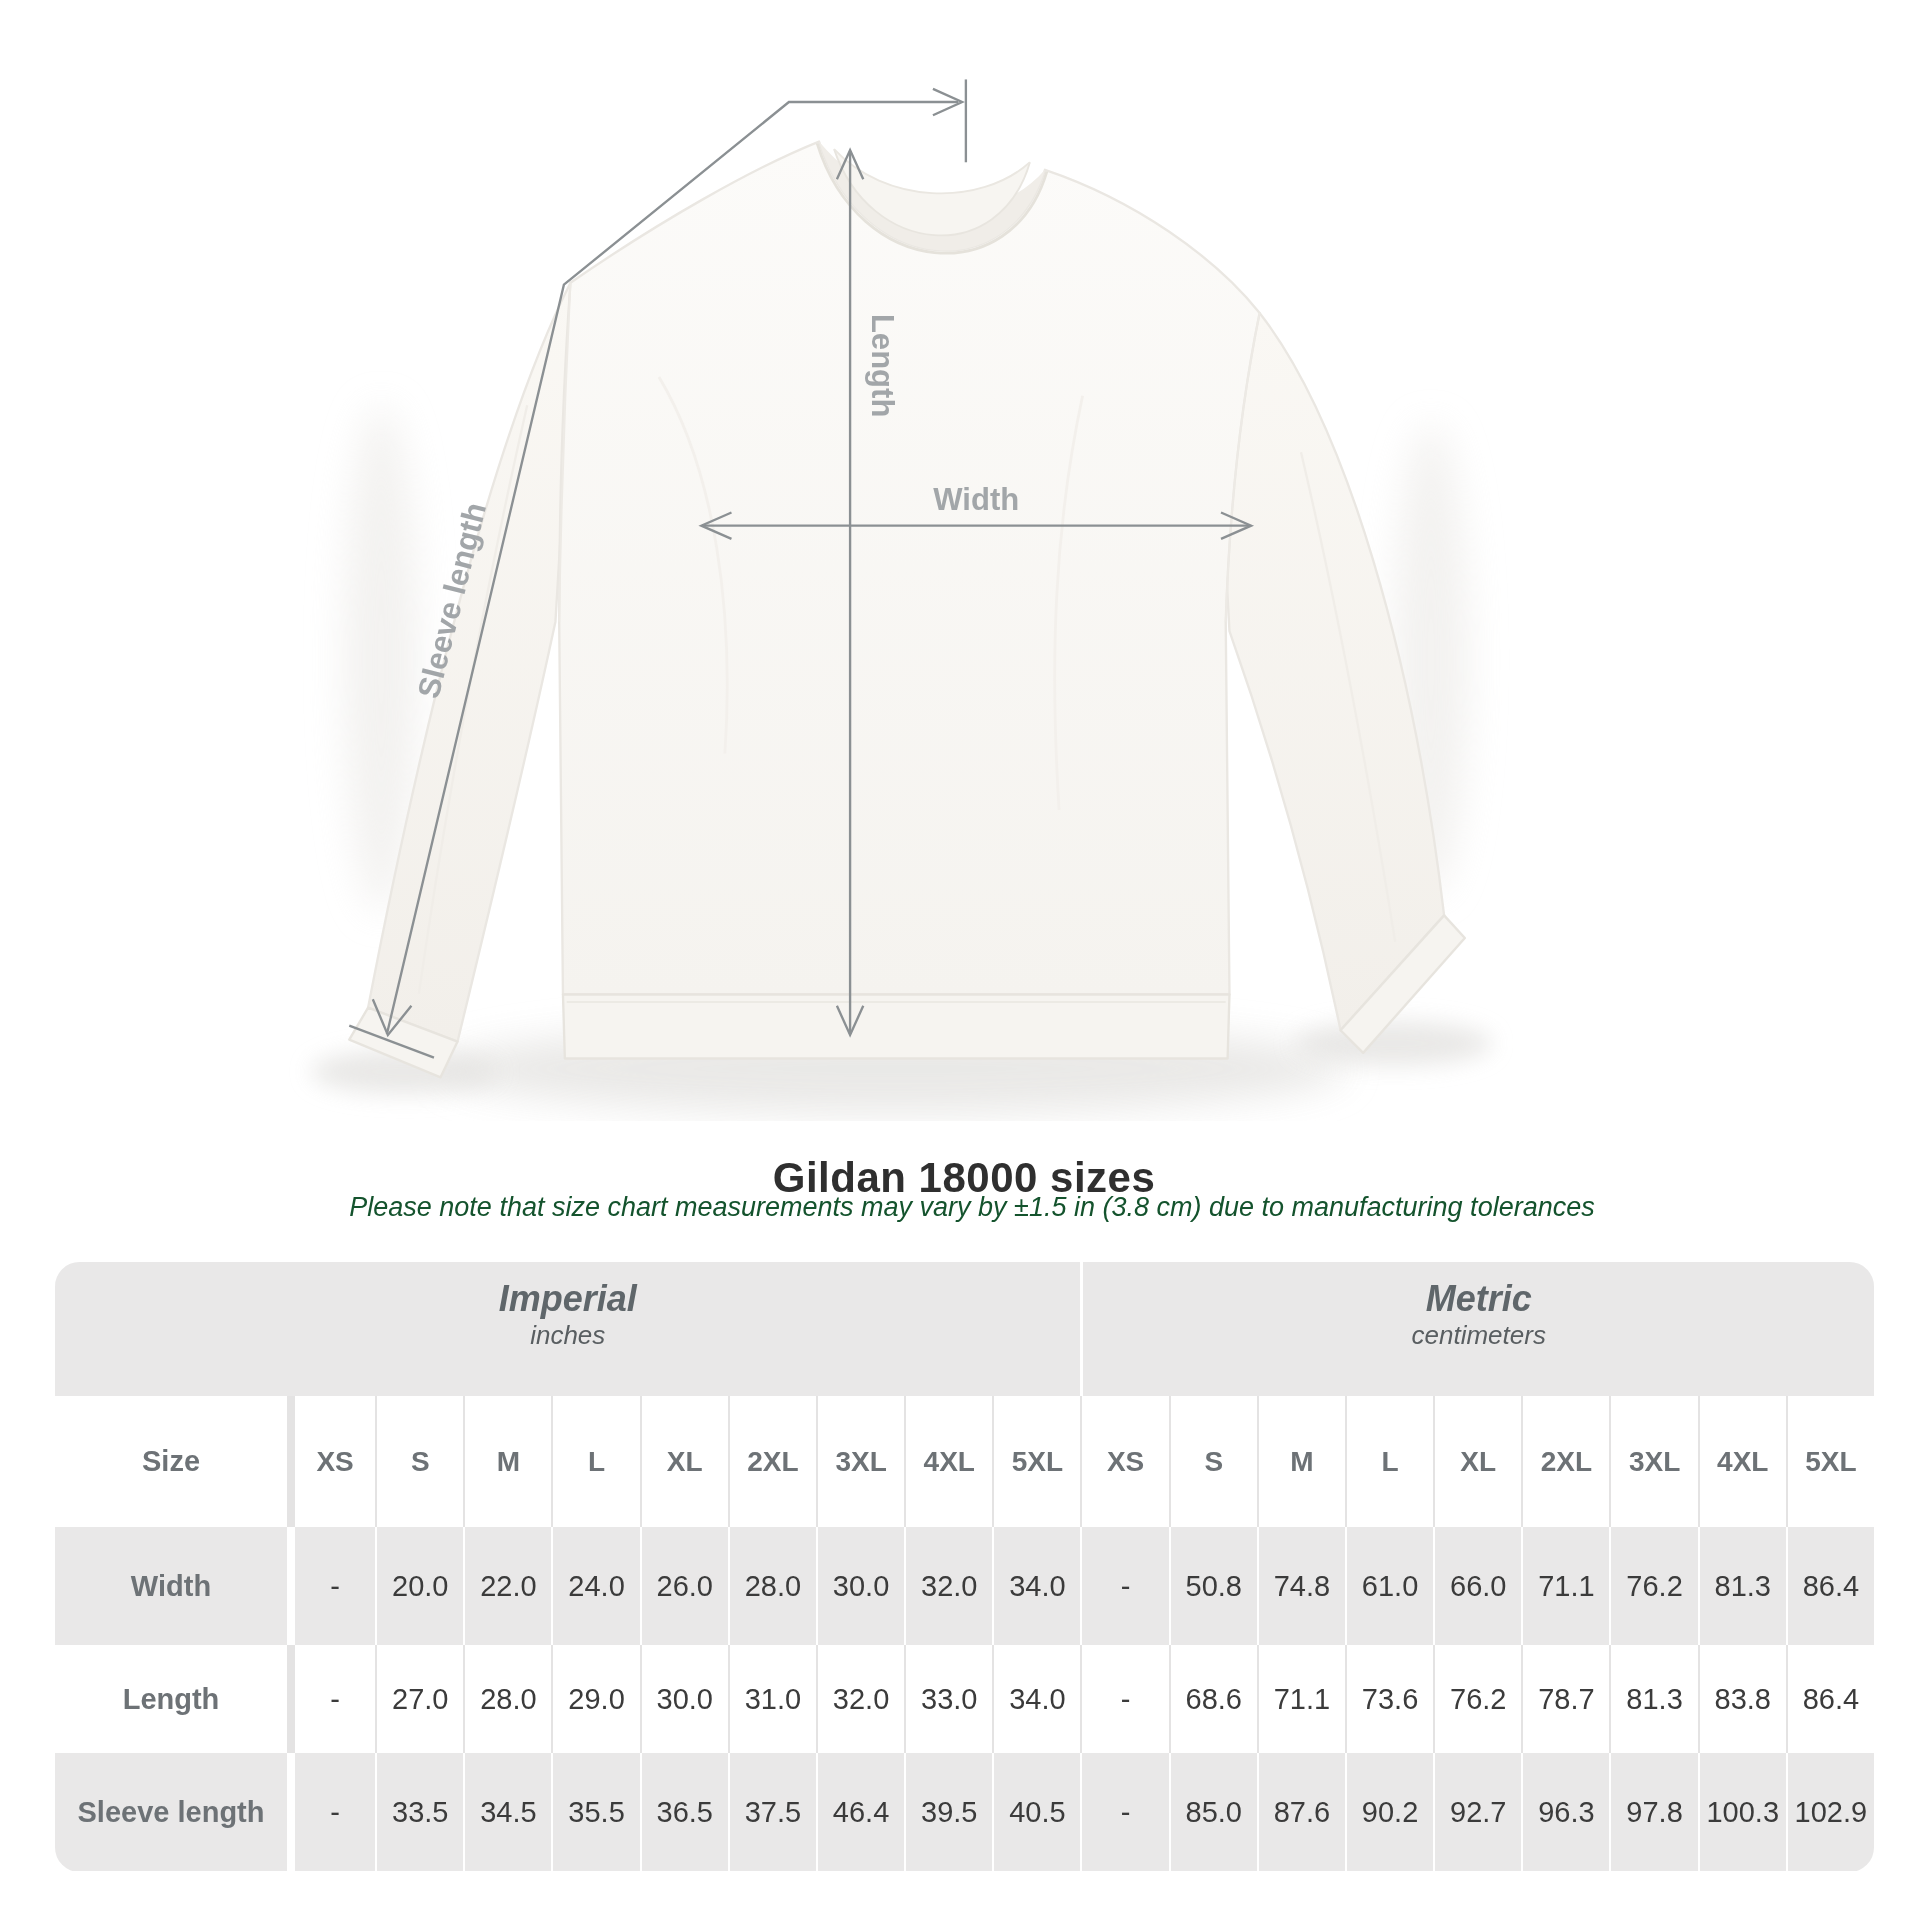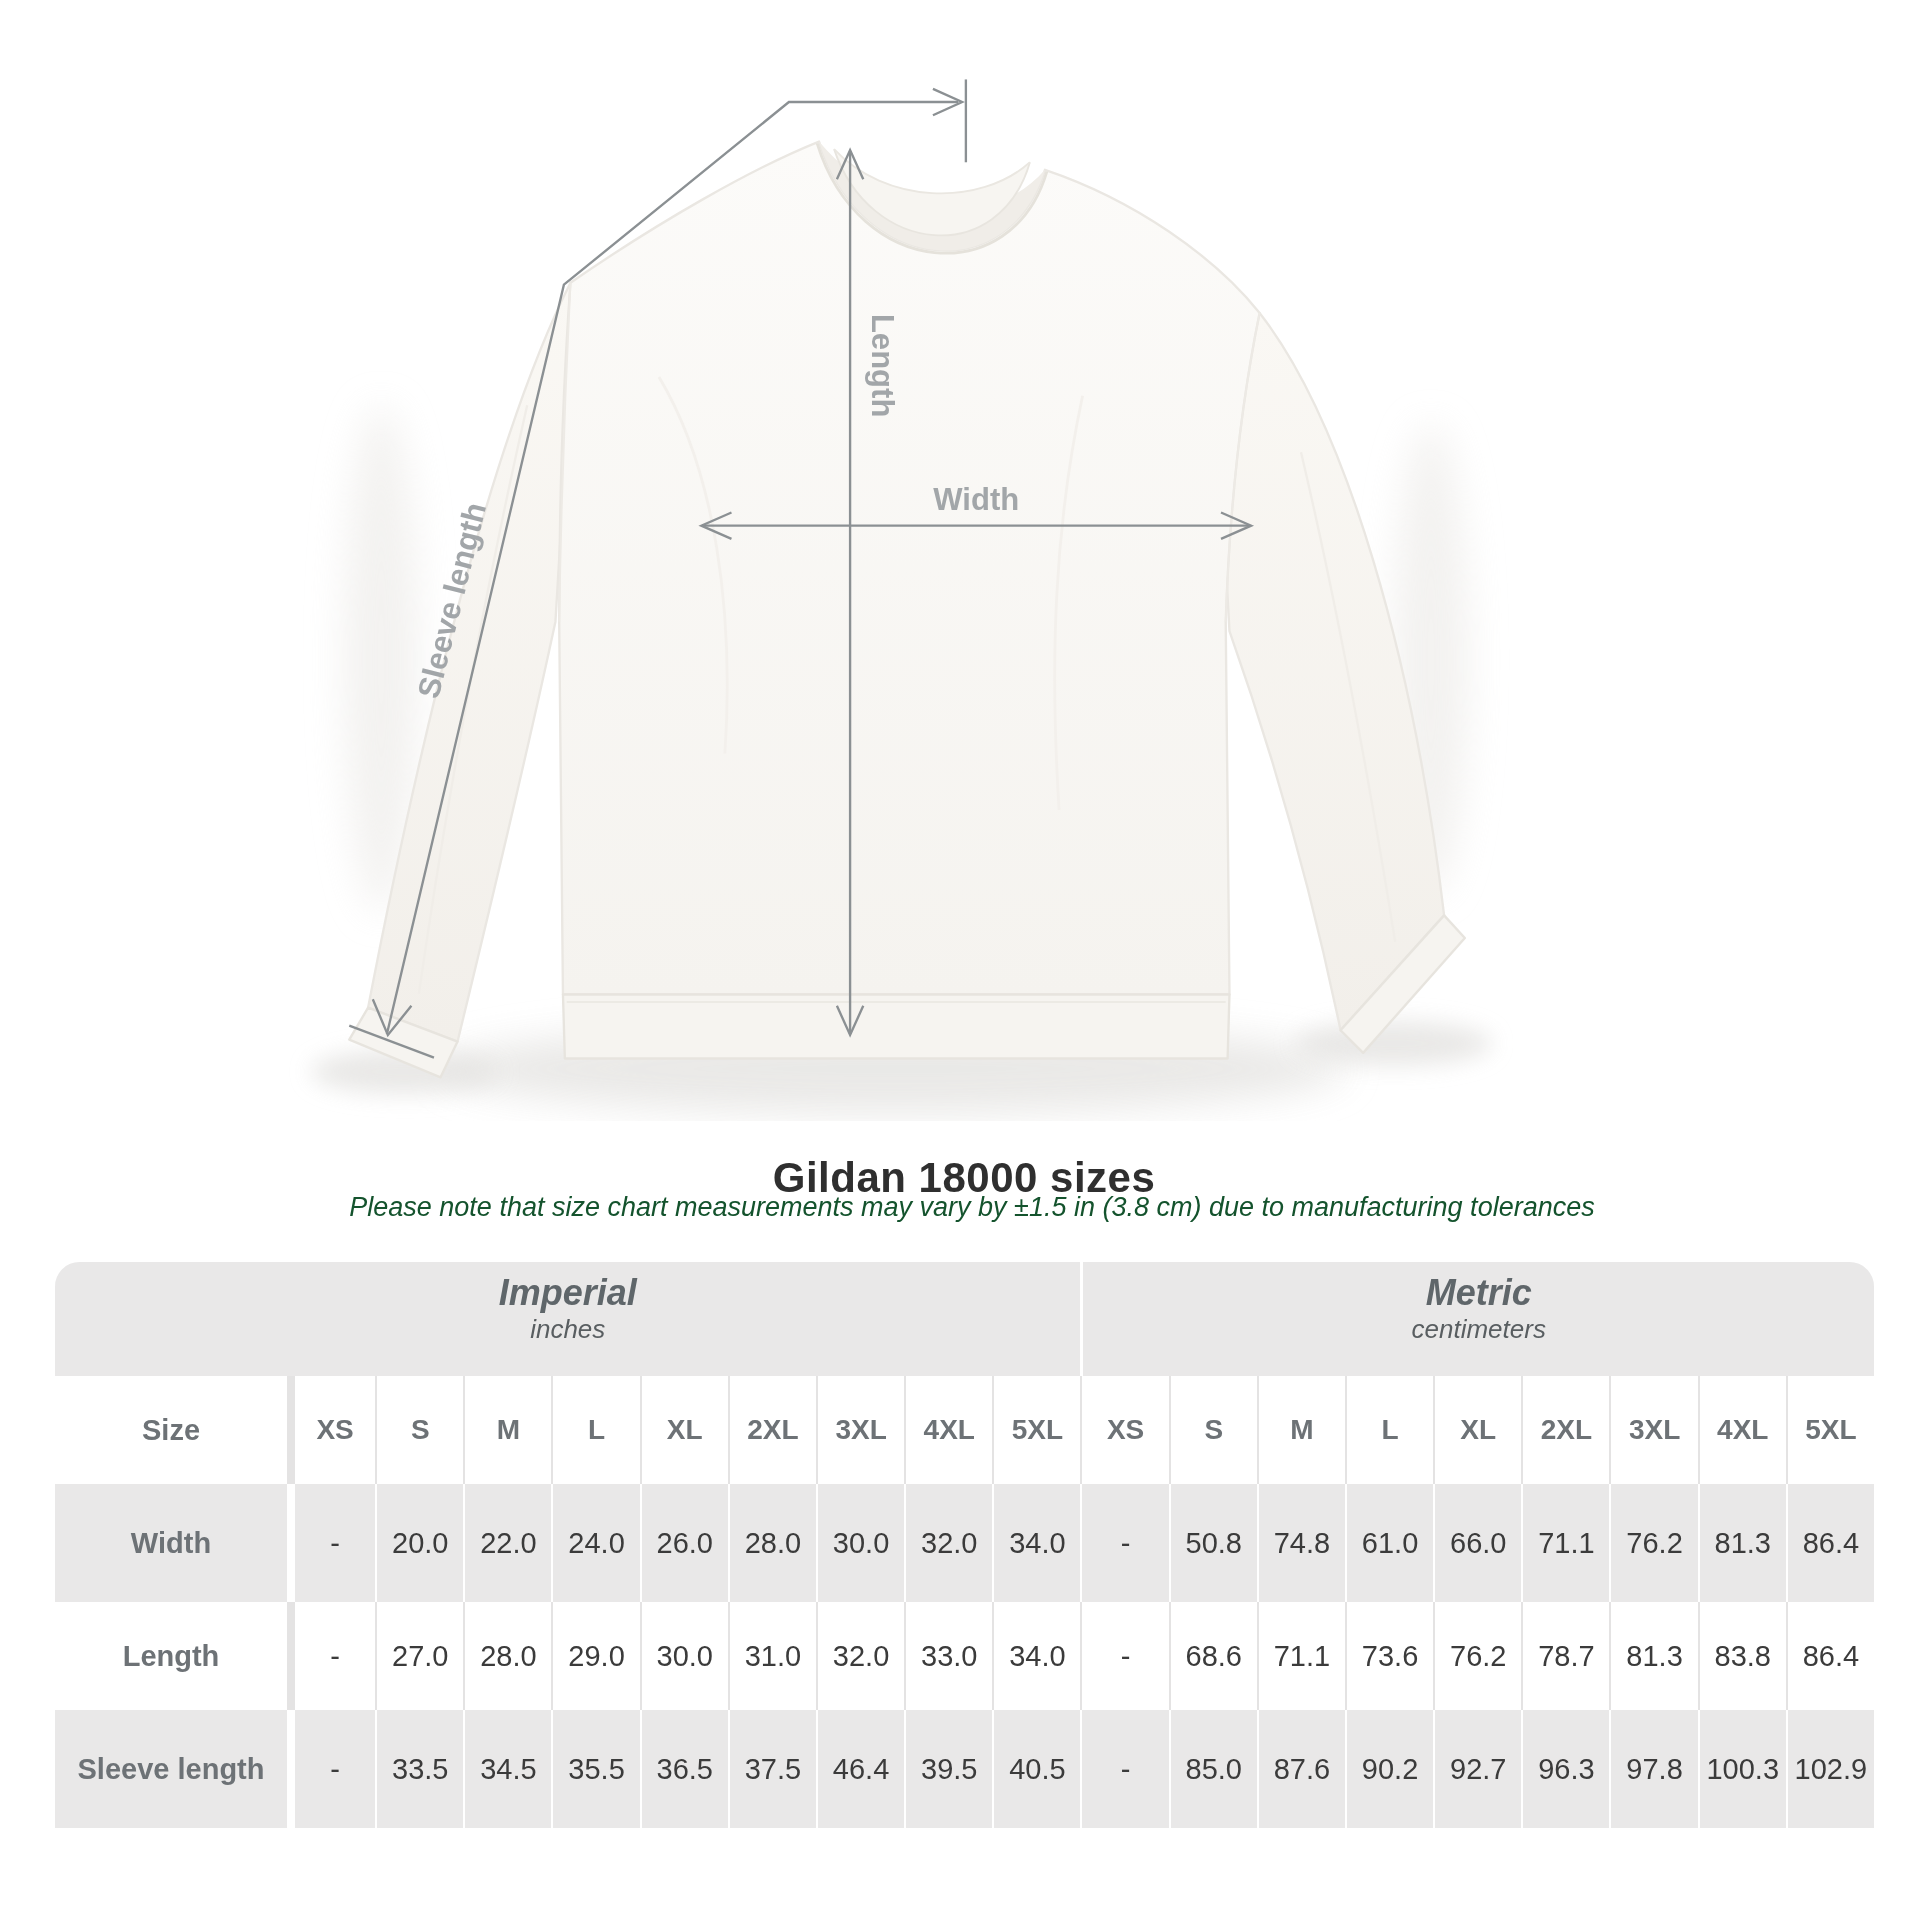--- a/index.html
+++ b/index.html
@@ -16,26 +16,26 @@
   .subtitle{
     position:absolute;top:1192px;left:8px;width:1928px;text-align:center;
     font-size:27px;font-style:italic;color:#14532d;
   }
   .table-wrap{
     position:absolute;top:1262px;left:55px;width:1819px;height:610px;
     border-radius:24.5px;overflow:hidden;
   }
   .tbl{display:grid;grid-template-columns:232px repeat(18,1fr);width:100%;}
   .c{box-sizing:border-box;display:flex;align-items:center;justify-content:center;flex-direction:column;}
-  .u{grid-row:1;height:114px;background:#e9e8e8;justify-content:flex-start;padding-top:10px;}
+  .u{grid-row:1;height:134px;background:#e9e8e8;justify-content:flex-start;padding-top:16px;}
   .u1{grid-column:1 / 11;}
   .u2{grid-column:11 / 20;border-left:3.8px solid #ffffff;}
   .u .uname{font-size:36px;font-weight:bold;font-style:italic;color:#5f666a;}
   .u .uunit{font-size:26px;font-style:italic;color:#595e61;}
-  .row-size{height:108px;background:#ffffff;}
+  .row-size{height:131px;background:#ffffff;}
   .row-gray{height:118px;background:#e9e8e8;}
   .row-white{height:108px;background:#ffffff;}
   .row-g2{height:118px;background:#e9e8e8;}
   .row-size.c + .row-size.c{border-left:2.8px solid #e4e3e3;}
   .bl-white{border-left:2.8px solid #ffffff;}
   .bl-gray{border-left:2.8px solid #e4e3e3;}
   .bl-none{border-left:none !important;}
   .wide{border-left-width:8.5px !important;}
   .lab{font-size:29px;font-weight:bold;color:#6d7276;}
   .szh{font-size:28px;font-weight:bold;color:#6d7276;}

